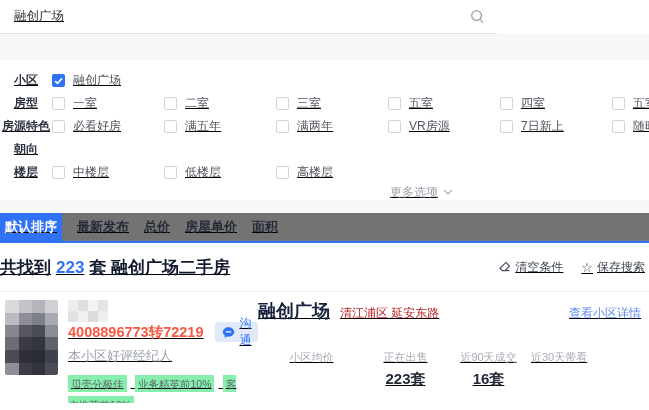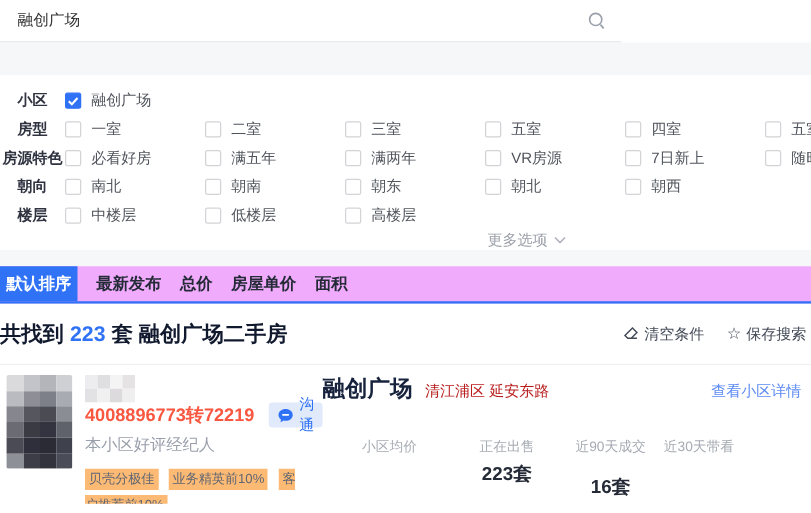--- a/index.html
+++ b/index.html
@@ -1,18 +1,18 @@
 <!DOCTYPE html>
 <html><head>
 <meta charset="utf-8">
 <style>
   * { margin:0; padding:0; box-sizing:border-box; }
   html,body { width:649px; height:410px; overflow:hidden; background:#fff;
     font-family:"Liberation Sans","DejaVu Sans",sans-serif; }
-  .page { width:649px; height:403px; overflow:hidden; position:relative; background:#fff; }
+  .page { width:649px; height:403px; overflow:hidden; position:relative; background:#fff;text-decoration:underline; }
 
   
   .search-bar { height:34px; background:#fff; }
   .search-input-wrap { width:497px; height:34px; border-bottom:1px solid #e4e5e9;
     display:flex; align-items:center; padding:0 12px 0 14px; }
   .search-value { font-size:12.5px; color:#333; border:none; outline:none; flex:1;
     font-family:inherit; background:transparent; }
   .search-icon { margin-left:auto; display:flex; align-items:center; cursor:pointer; }
 
   .gap-a { height:26px; background:#f6f7f9; }
@@ -25,21 +25,21 @@
   .filter-options { display:flex; }
   .filter-option { display:flex; align-items:center; width:112px; flex:0 0 112px; cursor:pointer; }
   .cbox { width:13px; height:13px; border:1px solid #d3d4d8; border-radius:2px; background:#fff;
     margin-right:8px; display:inline-flex; align-items:center; justify-content:center; flex:0 0 13px; }
   .cbox.checked { background:#3072f6; border-color:#3072f6; }
   .opt-label { font-size:12px; color:#50545c; white-space:nowrap; }
   .more-row { height:16px; display:flex; align-items:center; margin-left:390px; cursor:pointer; }
   .more-label { font-size:12px; color:#9ba0a9; margin-right:5px; }
 
   
-  .sort-bar { height:30px; background:#f0abfc; border-bottom:2px solid #3072f6; display:flex; }
+  .sort-bar { height:30px; background:#737373; border-bottom:2px solid #3072f6; display:flex; }
   .tab { height:28px; display:flex; align-items:center; font-size:13px; font-weight:bold;
     color:#242b37; margin-left:15px; cursor:pointer; white-space:nowrap; }
   .tab.active { background:#3072f6; color:#fff; margin-left:0; padding:0 5px; }
 
   
   .results-header { height:49px; background:#fff; display:flex; align-items:center;
     justify-content:space-between; border-bottom:1px solid #f0f1f3; padding-right:4px; }
   .results-title { font-size:17px; font-weight:bold; color:#10192e; white-space:nowrap; }
   .results-count { color:#3072f6; margin:0 5px; }
   .header-actions { display:flex; align-items:center; }
@@ -54,32 +54,32 @@
   .agent-info { margin-left:10px; width:182px; }
   .name-blur { width:40px; height:22px; display:block; }
   .phone-row { display:flex; align-items:center; height:18px; margin-top:1px; }
   .agent-phone { font-size:14.5px; font-weight:bold; color:#fa5741; white-space:nowrap; }
   .chat-btn { margin-left:12px; background:#e0eafa; color:#3072f6; font-size:12px;
     border:none; border-radius:3px; height:20px; padding:4px 7px; display:flex; align-items:center;
     cursor:pointer; font-family:inherit; }
   .chat-btn .ico { margin-right:4px; display:flex; }
   .agent-subtitle { font-size:13px; color:#9aa0ab; margin-top:6px; white-space:nowrap; }
   .agent-tags { width:178px; margin-top:7px; line-height:20px; }
-  .agent-tag { display:inline; background:#fdba74; color:#5f6672; font-size:10.5px;
+  .agent-tag { display:inline; background:#86efac; color:#5f6672; font-size:10.5px;
     padding:2.5px 3px; margin-right:4px; }
 
   .community { flex:1; padding-left:5px; padding-top:0; }
   .community-header { display:flex; align-items:baseline; }
   .community-name { font-size:18px; font-weight:bold; color:#17233d; line-height:22px; white-space:nowrap; }
   .community-loc { font-size:12px; color:#b91c1c; margin-left:10px; white-space:nowrap; }
   .community-link { margin-left:auto; font-size:12px; color:#5b8af5; margin-right:8px;
     cursor:pointer; white-space:nowrap; }
   .stats { display:flex; margin-top:28px; }
   .stat { display:flex; flex-direction:column;align-items:center; }
-  .stat:nth-child(1){ width:107px; } .stat:nth-child(2){ width:81px; } .stat:nth-child(3){ width:85px;gap:10px; }
+  .stat:nth-child(1){ width:107px; } .stat:nth-child(2){ width:81px; } .stat:nth-child(3){ width:85px; }
   .stat-label { font-size:11px; color:#a6abb3; white-space:nowrap; }
   .stat-value { font-size:15px; font-weight:bold; color:#242b37; margin-top:5px; white-space:nowrap; }
 
   .bottom-strip { height:6px; background:#eef0f5; }
 </style>
 </head>
 <body>
 
 <div class="page">
 
@@ -168,42 +168,20 @@
         </label>
         <label class="filter-option">
           <span class="cbox"></span>
           <span class="opt-label">随时看</span>
         </label>
       </div>
     </div>
 
     <div class="filter-row">
       <span class="filter-label">朝向</span>
-      <div class="filter-options">
-        <label class="filter-option">
-          <span class="cbox"></span>
-          <span class="opt-label">南北</span>
-        </label>
-        <label class="filter-option">
-          <span class="cbox"></span>
-          <span class="opt-label">朝南</span>
-        </label>
-        <label class="filter-option">
-          <span class="cbox"></span>
-          <span class="opt-label">朝东</span>
-        </label>
-        <label class="filter-option">
-          <span class="cbox"></span>
-          <span class="opt-label">朝北</span>
-        </label>
-        <label class="filter-option">
-          <span class="cbox"></span>
-          <span class="opt-label">朝西</span>
-        </label>
-      </div>
     </div>
 
     <div class="filter-row">
       <span class="filter-label">楼层</span>
       <div class="filter-options">
         <label class="filter-option">
           <span class="cbox"></span>
           <span class="opt-label">中楼层</span>
         </label>
         <label class="filter-option">

